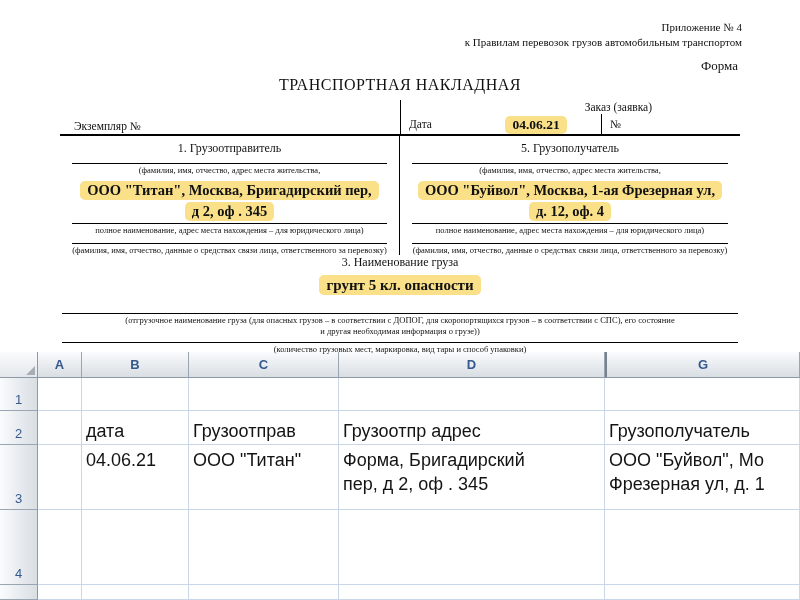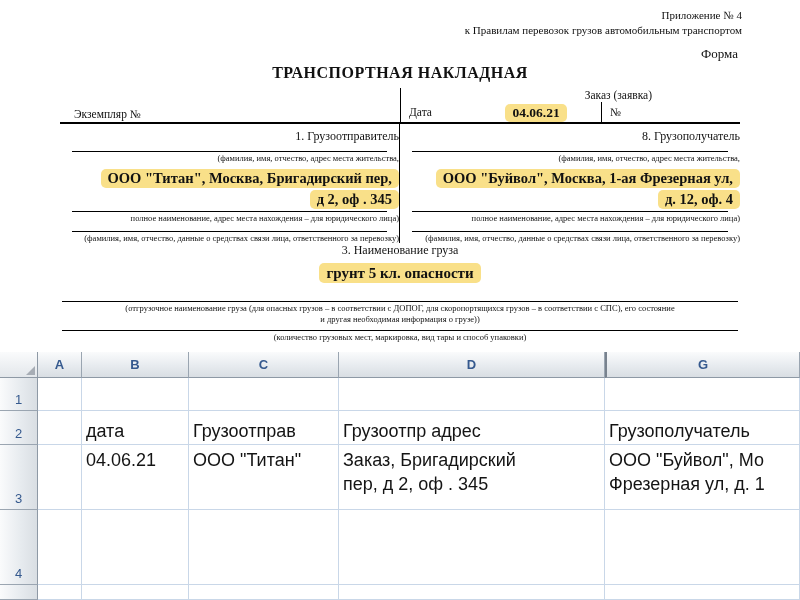--- a/index.html
+++ b/index.html
@@ -1,41 +1,41 @@
 <!DOCTYPE html>
 <html><head>
 <meta charset="utf-8">
 <style>
   html,body{margin:0;padding:0;}
   body{
     width:800px;height:600px;overflow:hidden;background:#fff;
     font-family:"Liberation Serif", serif;color:#111;
   }
   
-  .doc{height:352px;box-sizing:border-box;padding-top:8px;position:relative;}
+  .doc{height:352px;box-sizing:border-box;padding-top:20px;position:relative;}
   .annex{text-align:right;margin-right:58px;font-size:11px;line-height:15px;}
   .form-label{text-align:right;margin-right:62px;font-size:13px;margin-top:8px;}
-  .doc-title{text-align:center;font-weight:bold;font-size:16px;margin-top:2px;letter-spacing:.5px;}
+  .doc-title{text-align:center;font-weight:normal;font-size:16px;margin-top:2px;letter-spacing:.5px;}
 
   .form{margin:6px 60px 0;}
   .hdr-row{display:grid;grid-template-columns:340px 1fr;border-bottom:2px solid #000;height:34px;}
   .hdr-left{display:flex;align-items:flex-end;padding:0 0 2px 14px;font-size:11.5px;}
   .hdr-right{border-left:1.5px solid #000;display:flex;flex-direction:column;}
   .order-line{font-size:11.5px;text-align:right;margin-right:88px;line-height:14px;}
   .date-line{display:flex;flex:1;align-items:center;}
   .date-label{font-size:11.5px;padding-left:8px;width:62px;}
   .date-mid{width:130px;text-align:center;}
   .num-cell{flex:1;border-left:1.5px solid #000;align-self:stretch;display:flex;align-items:center;padding-left:8px;font-size:11.5px;}
 
   .hl{background:#f9e089;border-radius:5px;padding:0 7px;font-weight:bold;display:inline-block;}
   .date-mid .hl{font-size:13.5px;line-height:18px;}
 
   .two-col{display:grid;grid-template-columns:1fr 1fr;}
   .col-l{border-right:1.5px solid #000;}
-  .party{text-align:right;}
+  .party{text-align:center;}
   .sec-title{font-size:12px;padding:5px 0 7px;}
   .rule{border-top:1.5px solid #000;margin:0 12px;}
   .rule-full{border-top:1.5px solid #000;margin:0 2px;}
   .cap{font-size:8.5px;line-height:10px;padding-top:1px;color:#111;}
   .val{margin-top:4px;line-height:21px;margin-bottom:2px;}
   .val .hl{font-size:14.5px;line-height:19px;}
   .gap8{height:8px;}
   .gap6{height:6px;}
 
   .cargo{text-align:center;}
@@ -117,21 +117,21 @@
           <div><span class="hl">ООО "Титан", Москва, Бригадирский пер,</span></div>
           <div><span class="hl">д 2, оф . 345</span></div>
         </div>
         <div class="rule"></div>
         <div class="cap">полное наименование, адрес места нахождения – для юридического лица)</div>
         <div class="gap8"></div>
         <div class="rule"></div>
         <div class="cap">(фамилия, имя, отчество, данные о средствах связи лица, ответственного за перевозку)</div>
       </div>
       <div class="party">
-        <div class="sec-title">8. Грузополучатель</div>
+        <div class="sec-title">5. Грузополучатель</div>
         <div class="rule"></div>
         <div class="cap">(фамилия, имя, отчество, адрес места жительства,</div>
         <div class="val">
           <div><span class="hl">ООО "Буйвол", Москва, 1-ая Фрезерная ул,</span></div>
           <div><span class="hl">д. 12, оф. 4</span></div>
         </div>
         <div class="rule"></div>
         <div class="cap">полное наименование, адрес места нахождения – для юридического лица)</div>
         <div class="gap8"></div>
         <div class="rule"></div>
@@ -175,21 +175,21 @@
   <div class="cell">дата</div>
   <div class="cell">Грузоотправ</div>
   <div class="cell">Грузоотпр адрес</div>
   <div class="cell">Грузополучатель</div>
 
   <div class="shr">3</div>
   <div class="cell top"></div>
   <div class="cell top">04.06.21</div>
   <div class="cell top">ООО "Титан"</div>
   <div class="cell top">
-    <div>Заказ, Бригадирский</div>
+    <div>Форма, Бригадирский</div>
     <div>пер, д 2, оф . 345</div>
   </div>
   <div class="cell top">
     <div>ООО "Буйвол", Мо</div>
     <div>Фрезерная ул, д. 1</div>
   </div>
 
   <div class="shr">4</div>
   <div class="cell"></div>
   <div class="cell"></div>

